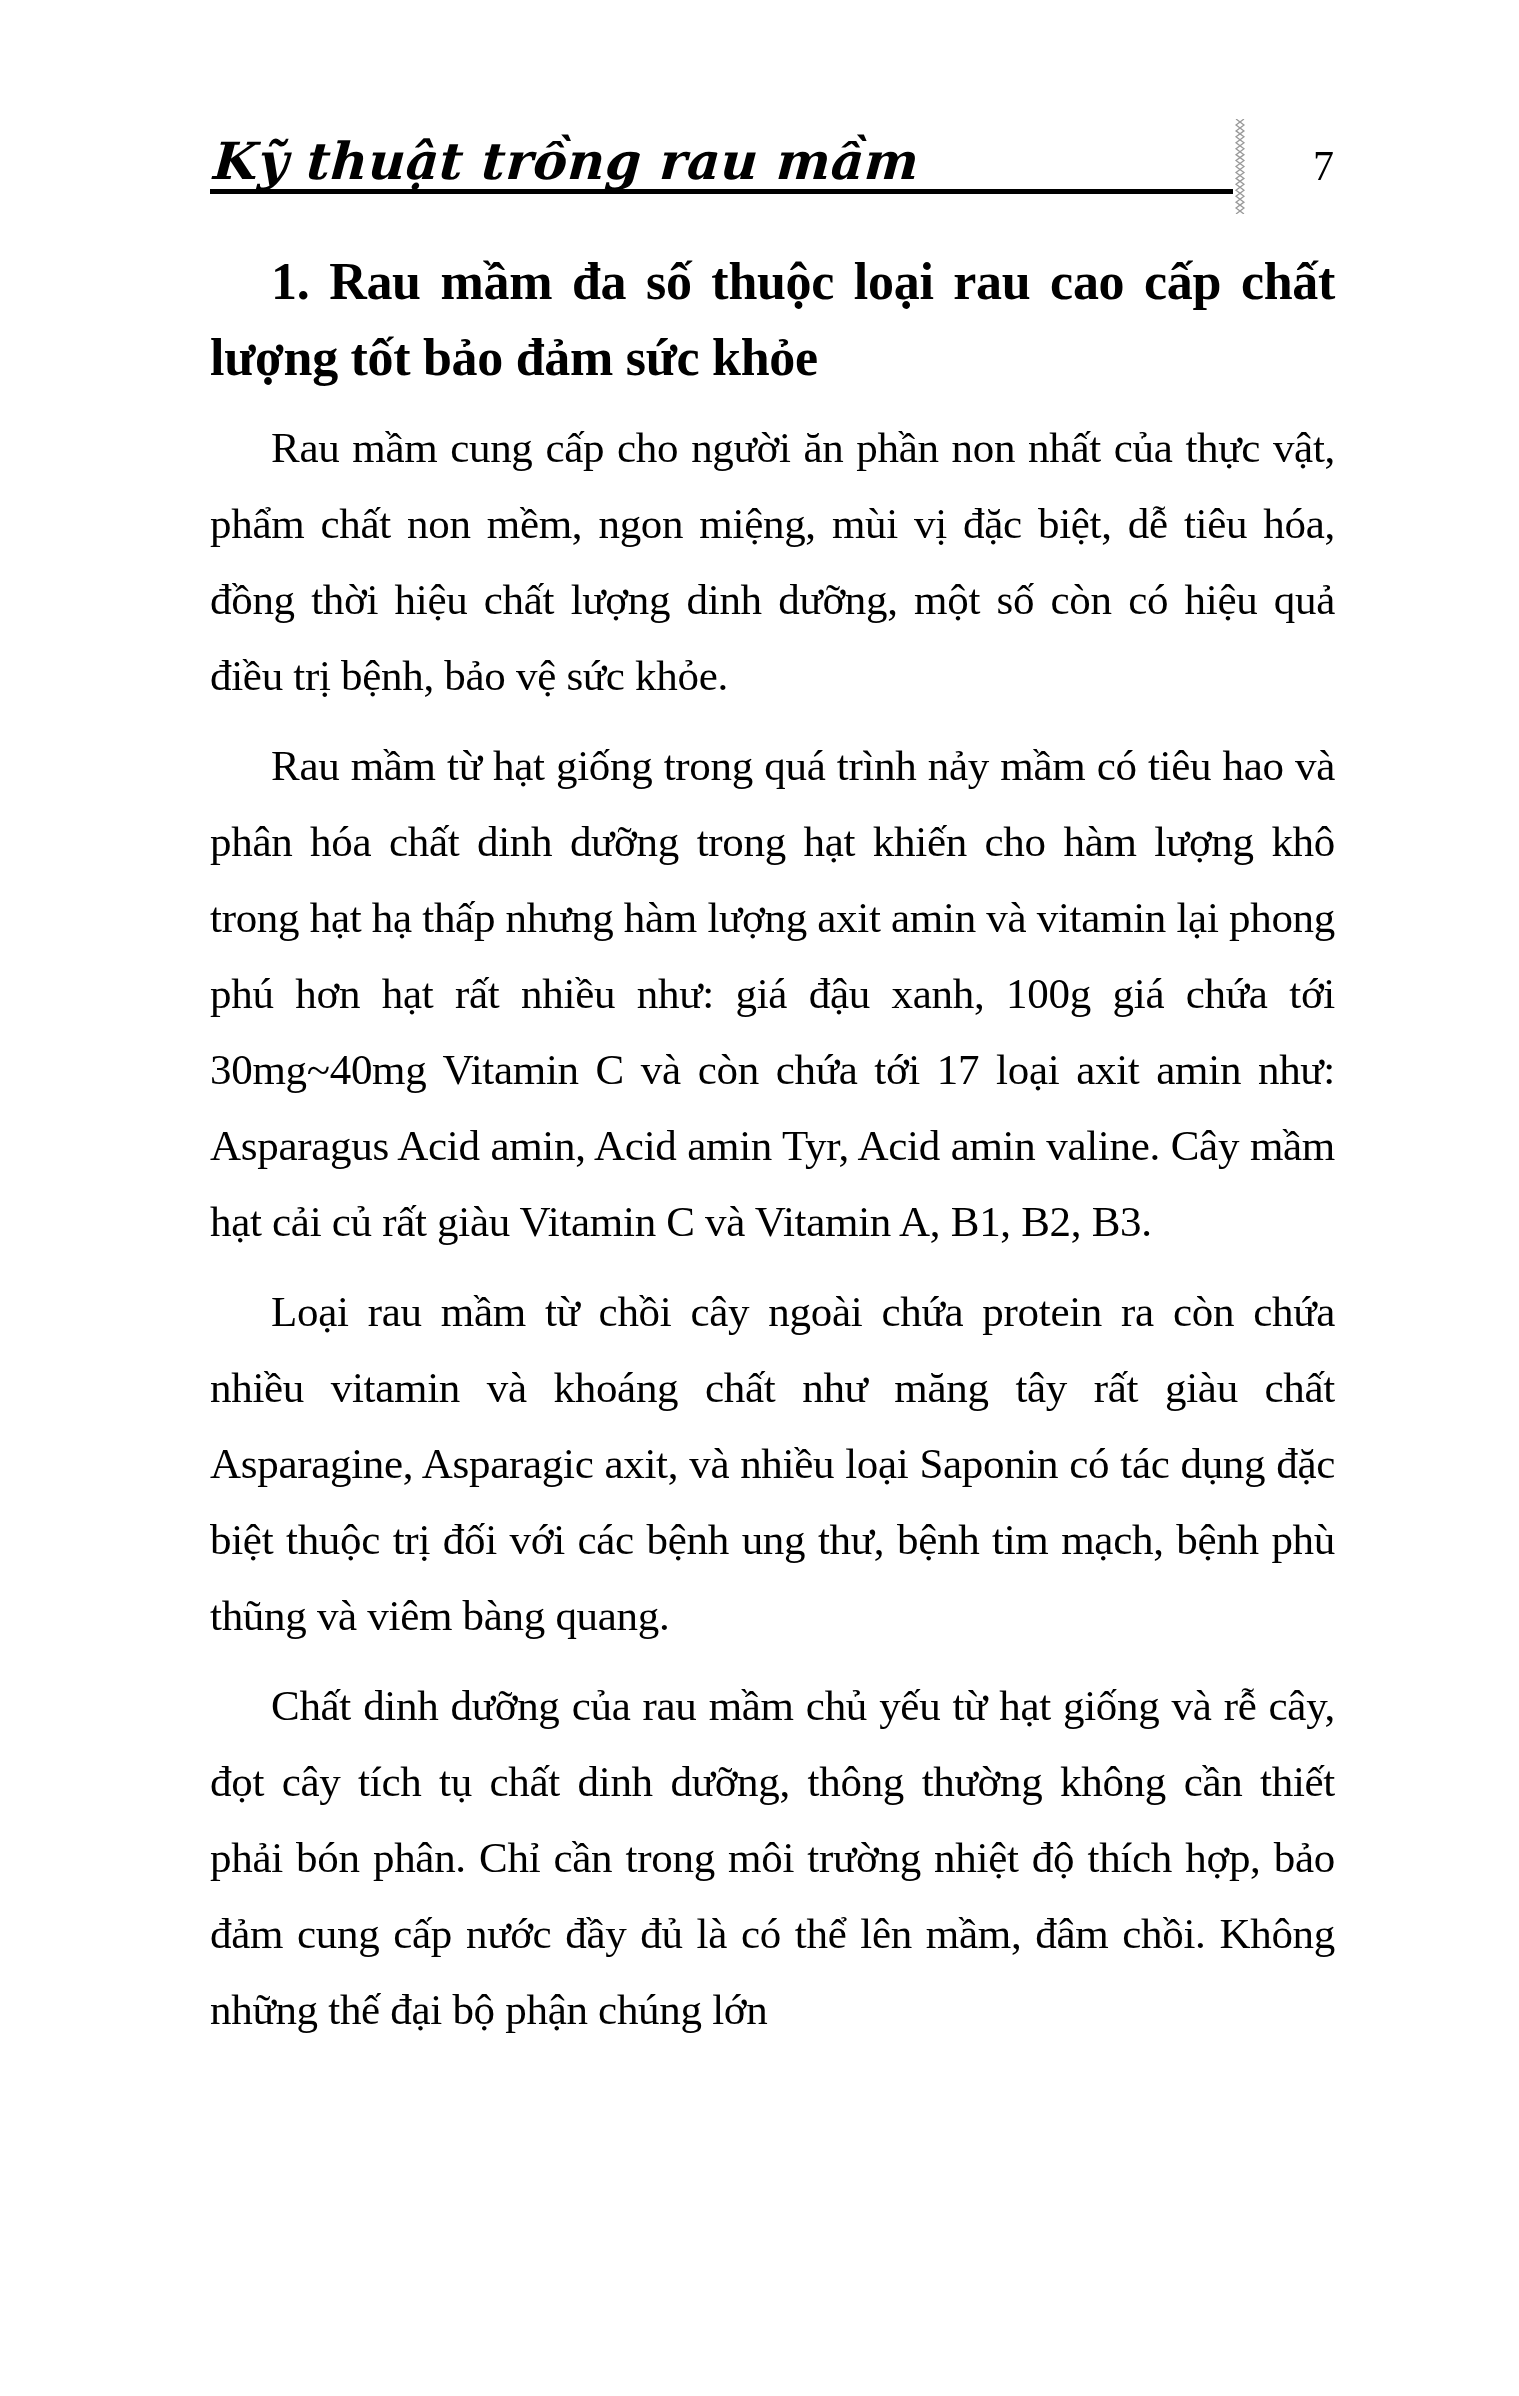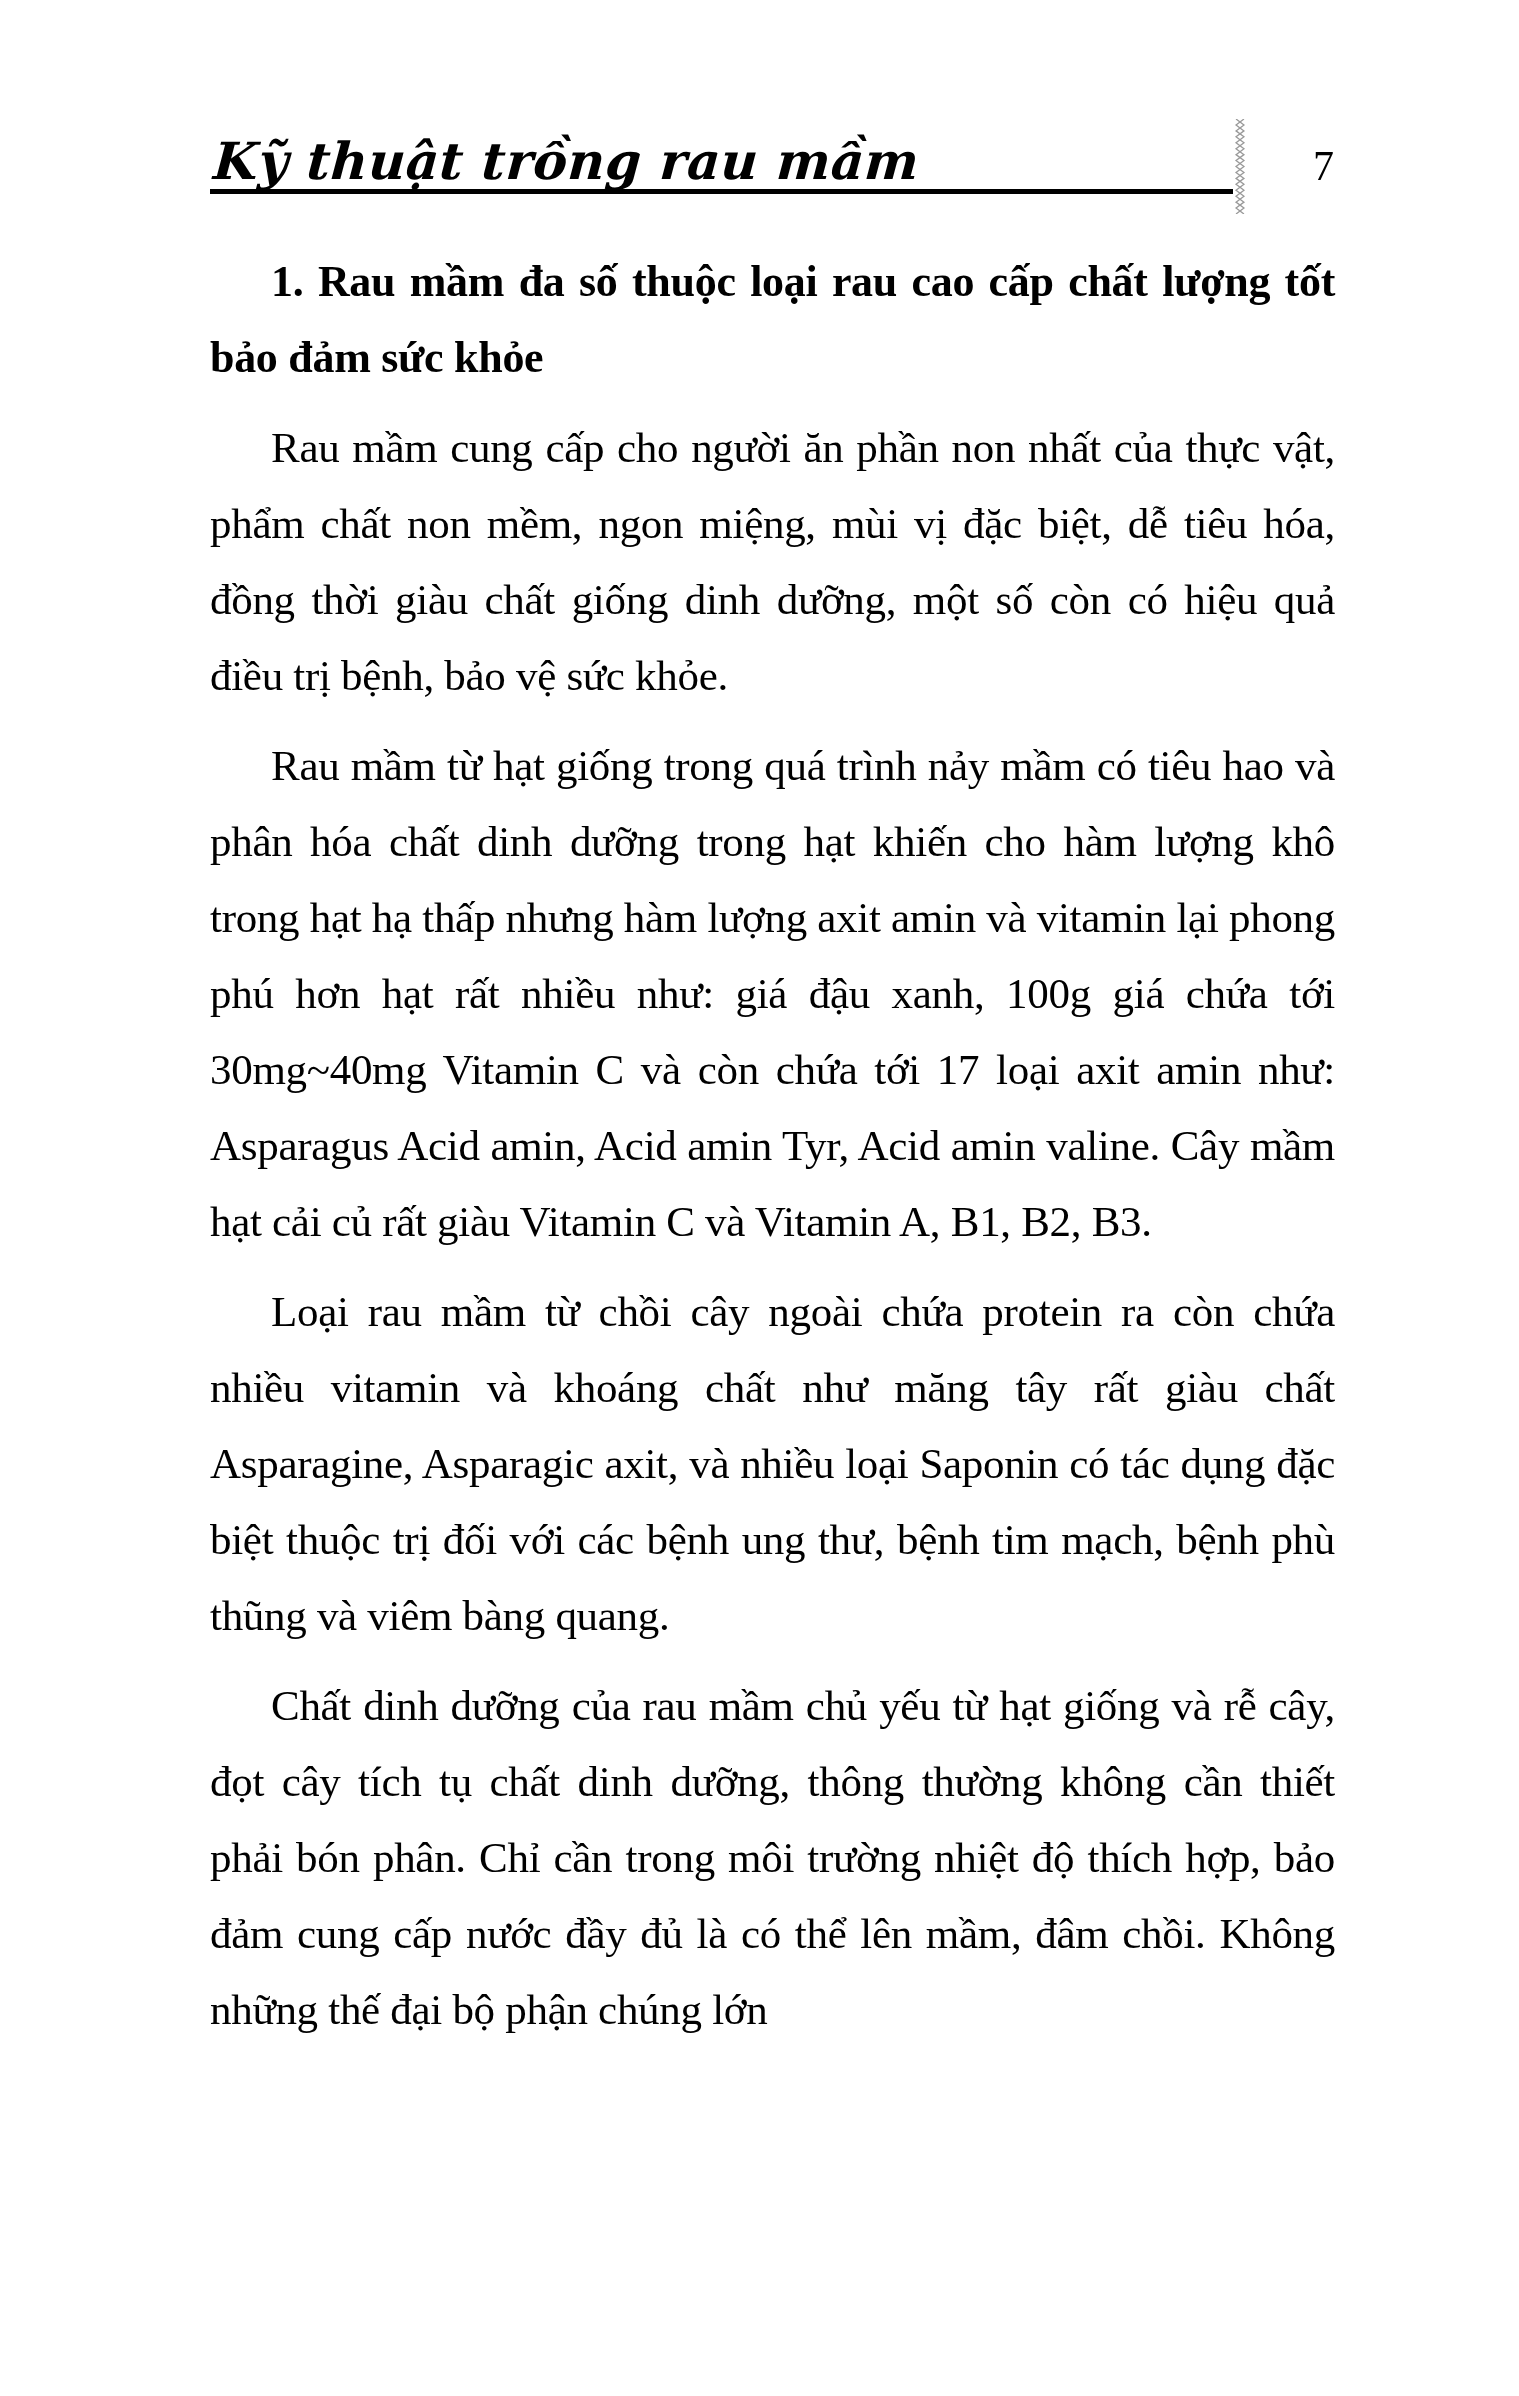--- a/index.html
+++ b/index.html
@@ -44,21 +44,21 @@
     font-size: 43px;
     line-height: 76px;
     text-align: justify;
     letter-spacing: -0.3px;
   }
   .body-text p, .body-text h2 {
     margin: 14px 0 0 0;
     text-indent: 61px;
   }
   .body-text h2 {
-    font-size: 44px;
+    font-size: 52px;
     font-weight: 700;
     margin-top: 16px;
   }
   .body-text h2:first-child { margin-top: 0; }
 </style>
 </head>
 <body>
 
 <div class="page">
 
@@ -71,21 +71,21 @@
       <polyline points="10,0 2,6 10,12 2,18 10,24 2,30 10,36 2,42 10,48 2,54 10,60 2,66 10,72 2,78 10,84 2,90 10,96" fill="none" stroke="#9a9a9a" stroke-width="1.3"></polyline>
       <polyline points="2,0 10,6 2,12 10,18 2,24 10,30 2,36 10,42 2,48 10,54 2,60 10,66 2,72 10,78 2,84 10,90 2,96" fill="none" stroke="#9a9a9a" stroke-width="1.3"></polyline>
     </svg>
 
     <span class="page-number">7</span>
   </div>
 
   <div class="body-text">
     <h2>1. Rau mầm đa số thuộc loại rau cao cấp chất lượng tốt bảo đảm sức khỏe</h2>
 
-    <p>Rau mầm cung cấp cho người ăn phần non nhất của thực vật, phẩm chất non mềm, ngon miệng, mùi vị đặc biệt, dễ tiêu hóa, đồng thời giàu chất giống dinh dưỡng, một số còn có hiệu quả điều trị bệnh, bảo vệ sức khỏe.</p>
+    <p>Rau mầm cung cấp cho người ăn phần non nhất của thực vật, phẩm chất non mềm, ngon miệng, mùi vị đặc biệt, dễ tiêu hóa, đồng thời hiệu chất lượng dinh dưỡng, một số còn có hiệu quả điều trị bệnh, bảo vệ sức khỏe.</p>
 
     <p>Rau mầm từ hạt giống trong quá trình nảy mầm có tiêu hao và phân hóa chất dinh dưỡng trong hạt khiến cho hàm lượng khô trong hạt hạ thấp nhưng hàm lượng axit amin và vitamin lại phong phú hơn hạt rất nhiều như: giá đậu xanh, 100g giá chứa tới 30mg~40mg Vitamin C và còn chứa tới 17 loại axit amin như: Asparagus Acid amin, Acid amin Tyr, Acid amin valine. Cây mầm hạt cải củ rất giàu Vitamin C và Vitamin A, B1, B2, B3.</p>
 
     <p>Loại rau mầm từ chồi cây ngoài chứa protein ra còn chứa nhiều vitamin và khoáng chất như măng tây rất giàu chất Asparagine, Asparagic axit, và nhiều loại Saponin có tác dụng đặc biệt thuộc trị đối với các bệnh ung thư, bệnh tim mạch, bệnh phù thũng và viêm bàng quang.</p>
 
 
     <p>Chất dinh dưỡng của rau mầm chủ yếu từ hạt giống và rễ cây, đọt cây tích tụ chất dinh dưỡng, thông thường không cần thiết phải bón phân. Chỉ cần trong môi trường nhiệt độ thích hợp, bảo đảm cung cấp nước đầy đủ là có thể lên mầm, đâm chồi. Không những thế đại bộ phận chúng lớn</p>
   </div>
 
 </div>

